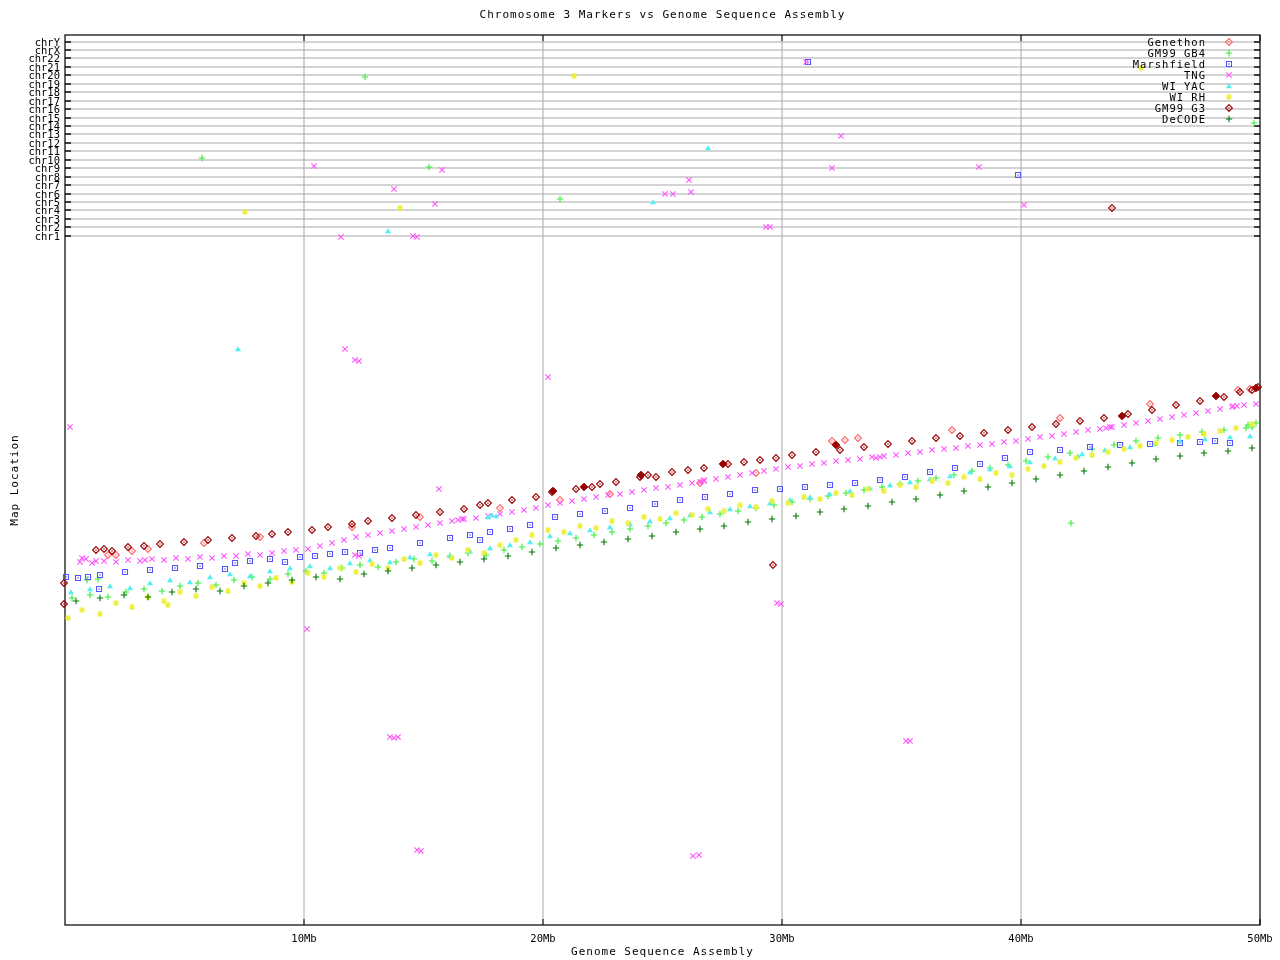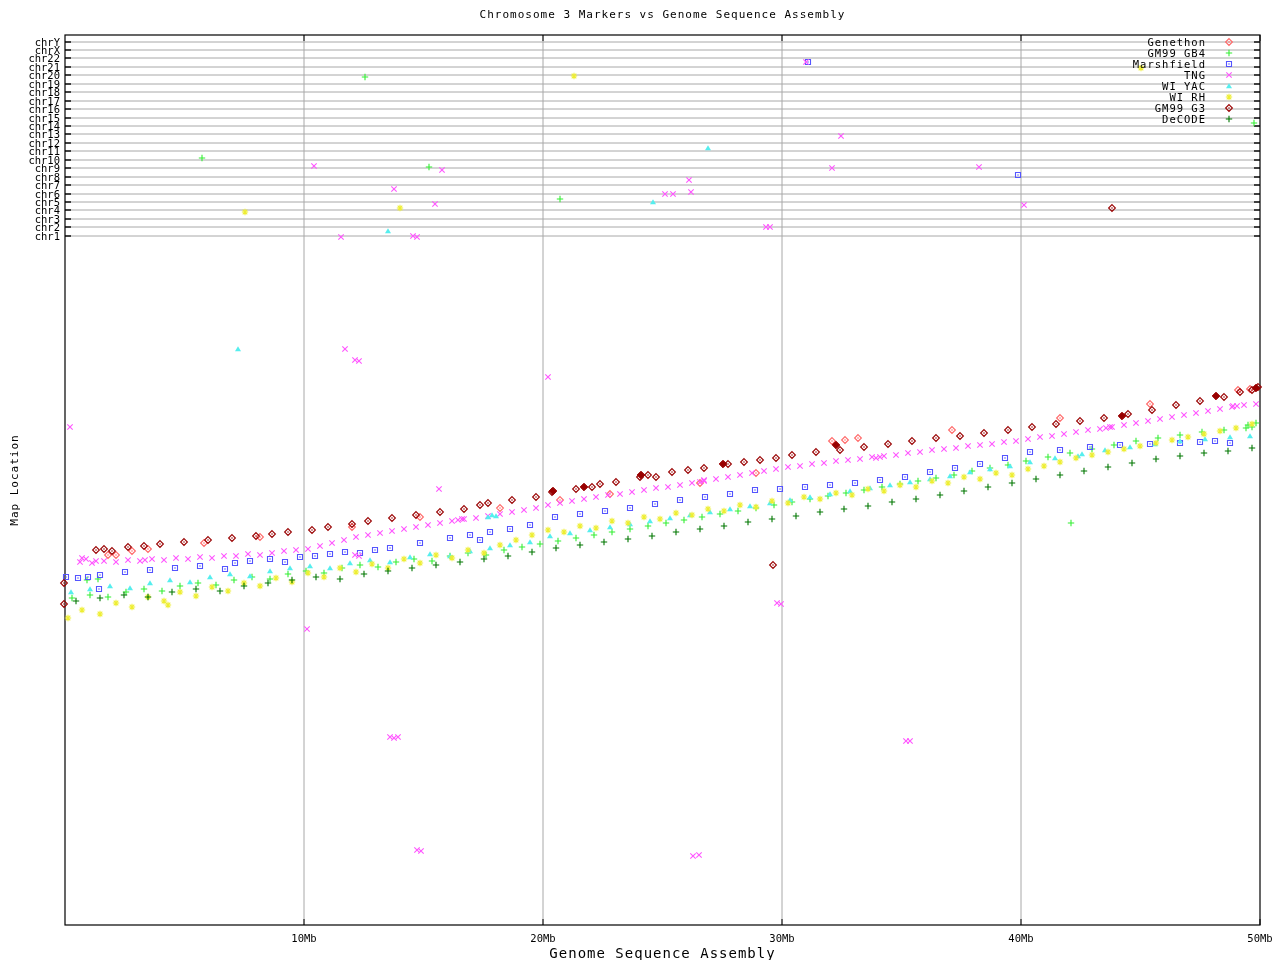--- a/index.html
+++ b/index.html
@@ -1,21 +1,21 @@
 <!DOCTYPE html>
 <html><head>
 <meta charset="utf-8">
 <style>
   html,body{margin:0;padding:0;background:#ffffff;}
   .figure{position:relative;width:1280px;height:960px;background:#fff;
           font-family:"DejaVu Sans Mono","Liberation Mono",monospace;}
   .chart-title{position:absolute;left:65px;top:8px;width:1195px;text-align:center;
                font-size:11px;color:#000;letter-spacing:1px;}
   .x-axis-title{position:absolute;left:65px;top:945px;width:1195px;text-align:center;
-                font-size:14px;color:#000;letter-spacing:1px;}
+                font-size:11px;color:#000;letter-spacing:1px;}
   .y-axis-title{position:absolute;left:14px;top:480px;font-size:11px;color:#000;
                 letter-spacing:1px;transform:translate(-50%,-50%) rotate(-90deg);white-space:nowrap;}
   svg{position:absolute;left:0;top:0;}
   text{font-family:"DejaVu Sans Mono","Liberation Mono",monospace;fill:#000;}
 </style>
 </head>
 <body>
 
 <div class="figure">
   <div class="chart-title">Chromosome 3 Markers vs Genome Sequence Assembly</div>

